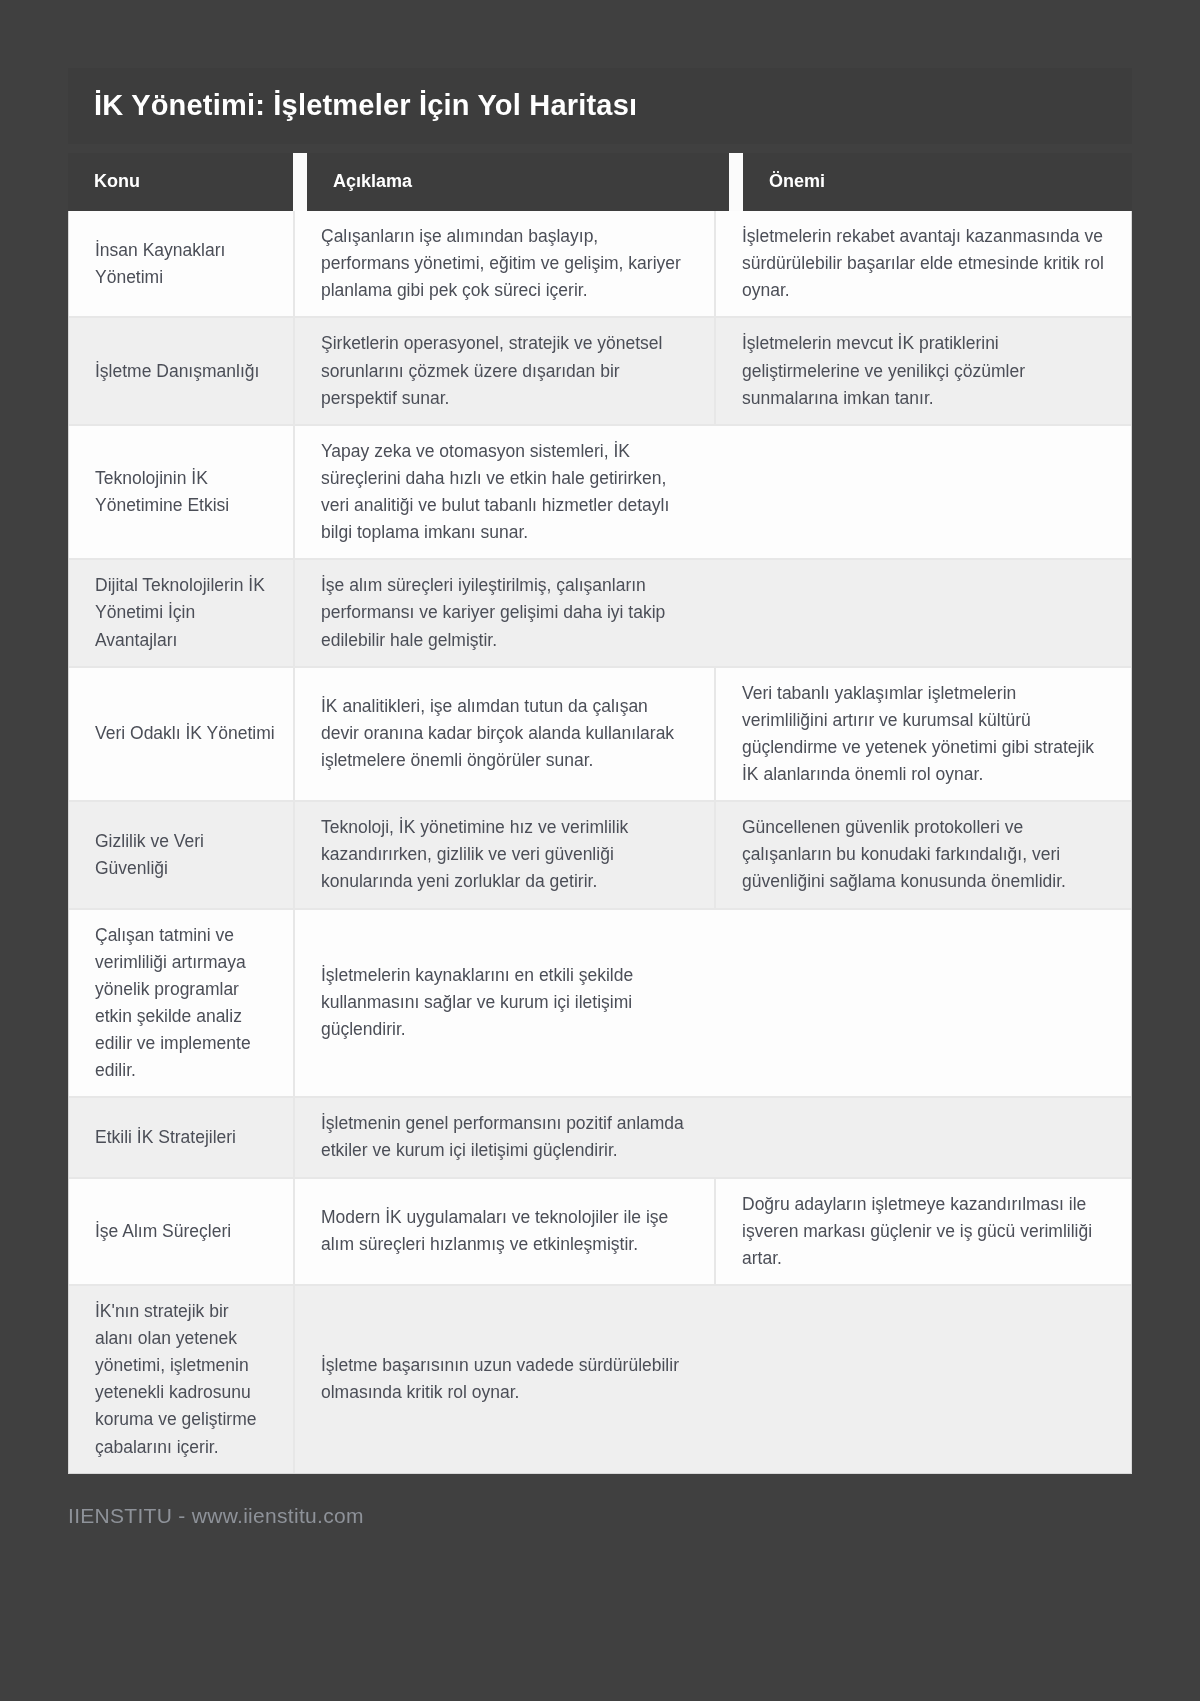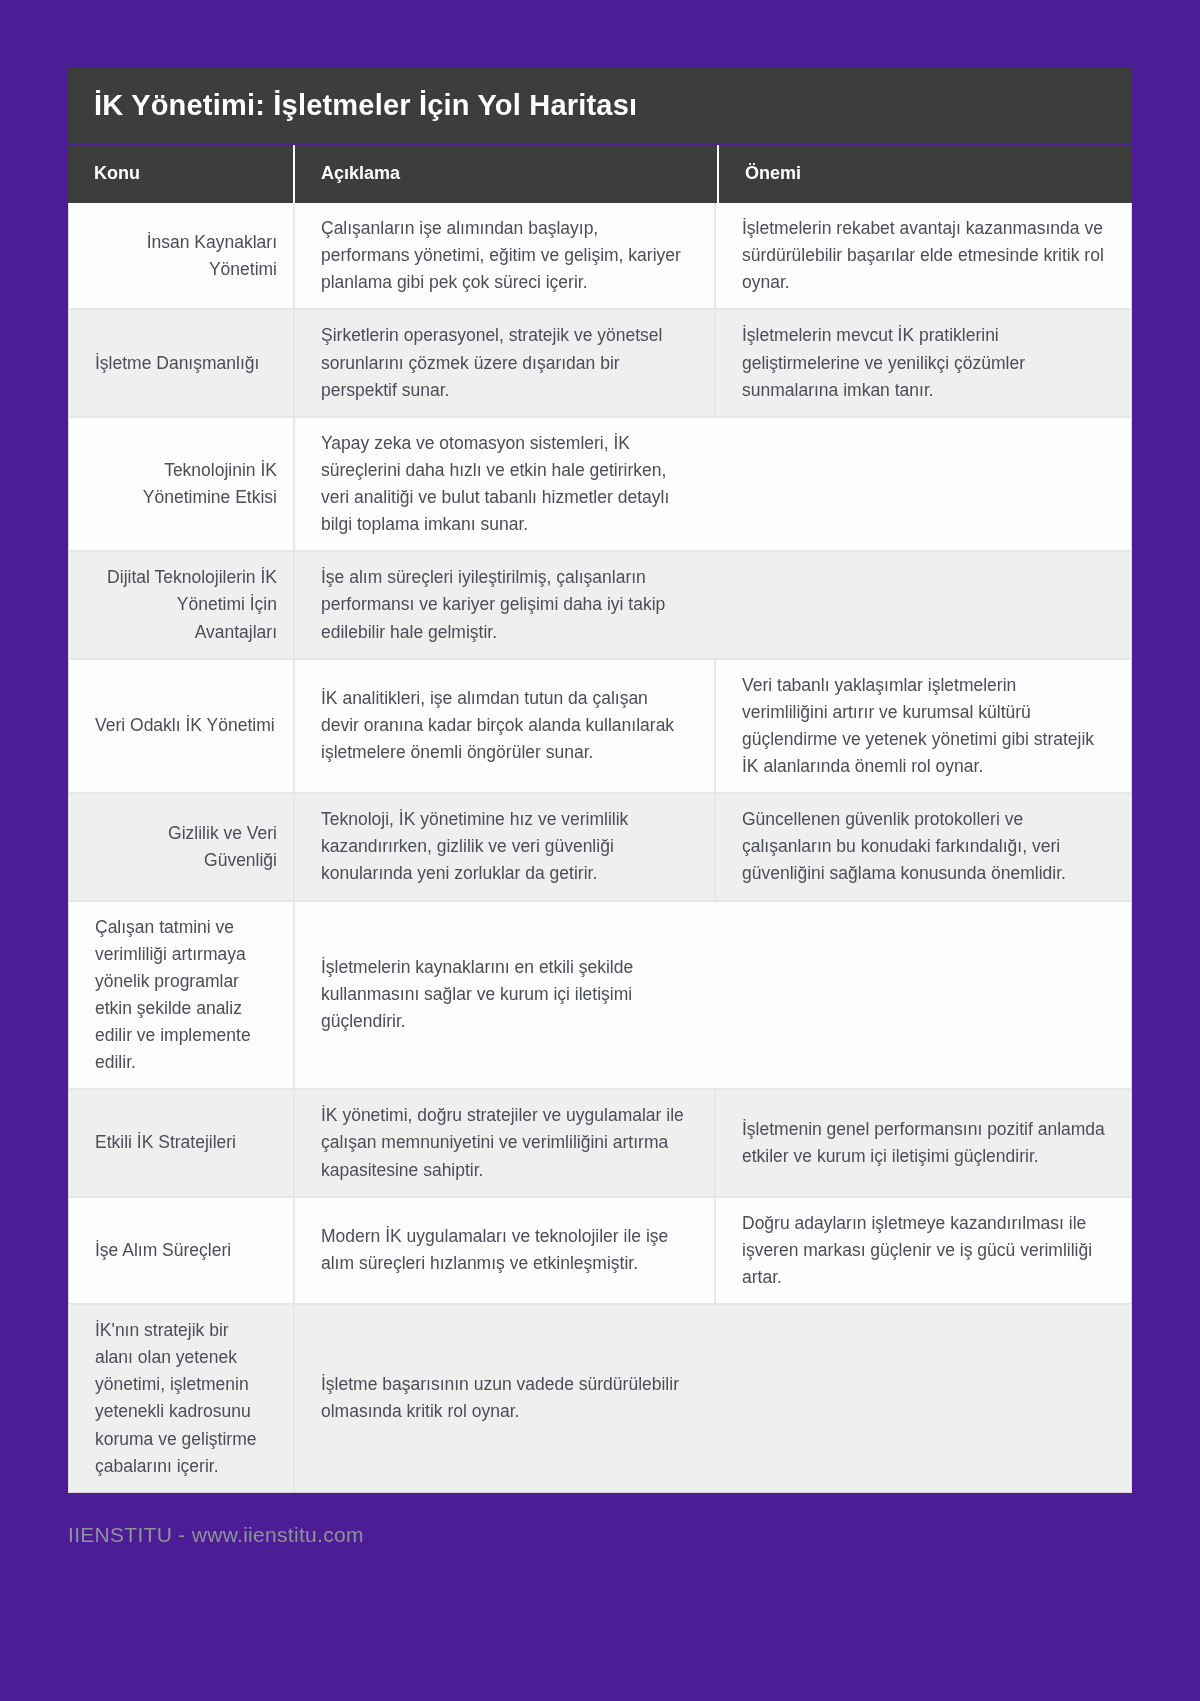--- a/index.html
+++ b/index.html
@@ -6,21 +6,21 @@
 
   html, body {
     background: #f1f1f2;
     font-family: "Liberation Sans", sans-serif;
     -webkit-font-smoothing: antialiased;
   }
 
   .page {
     width: 1200px;
     height: 1701px;
-    background: #4c1d95;
+    background: #404040;
     margin: 0 auto;
     overflow: hidden;
   }
 
   .doc {
     width: 1064px;
     margin: 68px auto 0 auto;
   }
 
   
@@ -30,23 +30,23 @@
     font-size: 29px;
     font-weight: bold;
     padding: 21px 26px 22px 26px;
     letter-spacing: 0.2px;
   }
 
   
   .header-row {
     display: grid;
     grid-template-columns: 225px 422px 1fr;
-    gap: 2px;
+    gap: 14px;
     background: #fbfbfb;
-    margin-top: 1px;
+    margin-top: 9px;
   }
   .header-cell {
     background: #3d3d3d;
     color: #ffffff;
     font-size: 18px;
     font-weight: bold;
     padding: 18px 26px 19px 26px;
   }
 
   
@@ -64,21 +64,21 @@
 
   .cell {
     display: flex;
     align-items: center;
     padding: 12px 26px;
     color: #4b4e57;
     font-size: 17.5px;
     line-height: 1.55;
   }
   .cell + .cell { border-left: 2px solid #e7e7e7; justify-content: center; }
-  .cell.konu { padding-right: 16px; text-align: right; }
+  .cell.konu { padding-right: 16px; }
 
   
   .footer {
     margin-top: 30px;
     text-align: left;
     color: #8e9299;
     font-size: 21px;
     letter-spacing: 0.3px;
   }
 </style>
@@ -162,23 +162,20 @@
             <span>Çalışan tatmini ve verimliliği artırmaya yönelik programlar etkin şekilde analiz edilir ve implemente edilir.</span>
           </div>
           <div class="cell onemi">
             <span>İşletmelerin kaynaklarını en etkili şekilde kullanmasını sağlar ve kurum içi iletişimi güçlendirir.</span>
           </div>
         </div>
         <div class="row">
           <div class="cell konu">
             <span>Etkili İK Stratejileri</span>
           </div>
-          <div class="cell aciklama">
-            <span>İK yönetimi, doğru stratejiler ve uygulamalar ile çalışan memnuniyetini ve verimliliğini artırma kapasitesine sahiptir.</span>
-          </div>
           <div class="cell onemi">
             <span>İşletmenin genel performansını pozitif anlamda etkiler ve kurum içi iletişimi güçlendirir.</span>
           </div>
         </div>
         <div class="row">
           <div class="cell konu">
             <span>İşe Alım Süreçleri</span>
           </div>
           <div class="cell aciklama">
             <span>Modern İK uygulamaları ve teknolojiler ile işe alım süreçleri hızlanmış ve etkinleşmiştir.</span>

